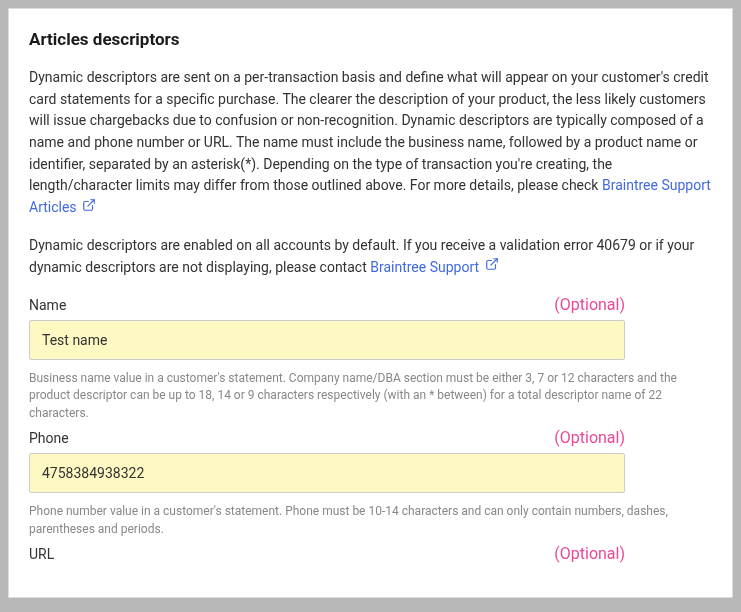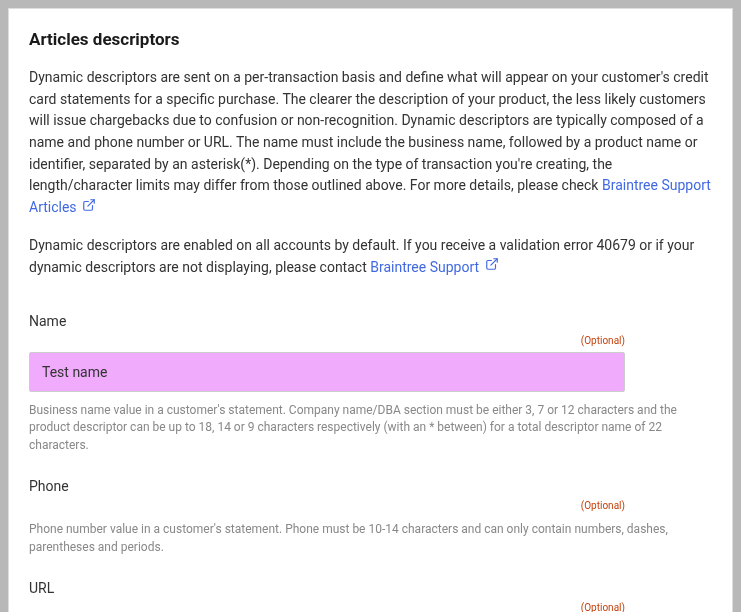--- a/index.html
+++ b/index.html
@@ -50,33 +50,32 @@
       justify-content: space-between;
       align-items: center;
       width: 596px;
       margin-bottom: 6px;
     }
     .field-label {
       font-size: 14px;
       color: #333;
     }
     .field-optional {
-      font-size: 10px;
-      color: #c2410c;
-      margin-top: 40px;
+      font-size: 16px;
+      color: #ec4899;
     }
     .text-input {
       width: 596px;
       height: 40px;
       padding: 9px 12px;
       font-size: 14px;
       color: #333;
       border: 1px solid #ccc;
       border-radius: 2px;
-      background: #f0abfc;
+      background: #fef9c3;
       font-family: inherit;
     }
     .field-hint {
       font-size: 12px;
       color: #888;
       line-height: 1.45;
       margin-top: 6px;
       margin-bottom: 6px;
     }
   </style>
@@ -123,20 +122,21 @@
     <input type="text" class="text-input" value="Test name" style="">
   </div>
 
   <p class="field-hint">Business name value in a customer's statement. Company name/DBA section must be either 3, 7 or 12 characters and the product descriptor can be up to 18, 14 or 9 characters respectively (with an * between) for a total descriptor name of 22 characters.</p>
 
   <div class="field-group">
     <div class="field-label-row">
       <span class="field-label">Phone</span>
       <span class="field-optional">(Optional)</span>
     </div>
+    <input type="text" class="text-input" value="4758384938322" style="">
   </div>
 
   <p class="field-hint">Phone number value in a customer's statement. Phone must be 10-14 characters and can only contain numbers, dashes, parentheses and periods.</p>
 
   <div class="field-group">
     <div class="field-label-row">
       <span class="field-label">URL</span>
       <span class="field-optional">(Optional)</span>
     </div>
   </div>

